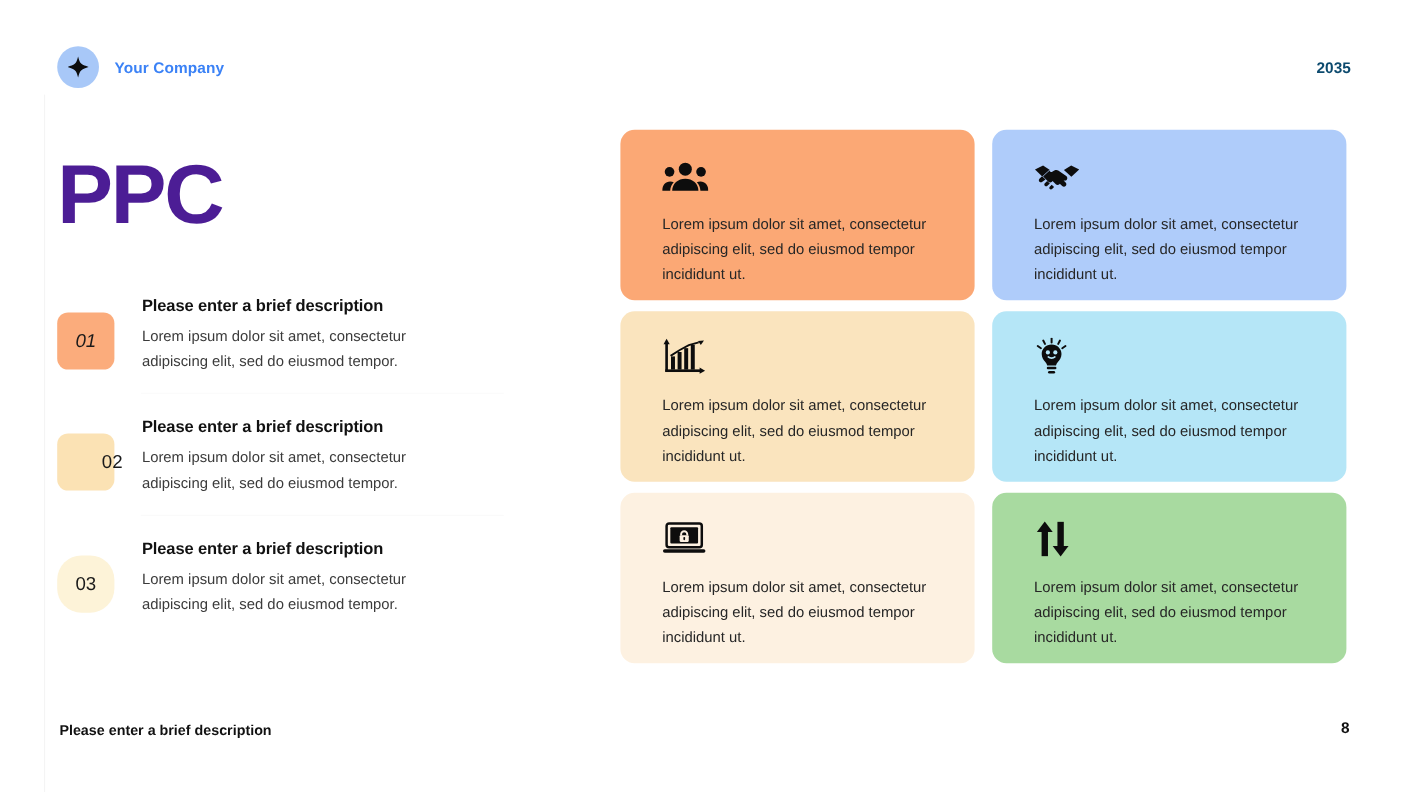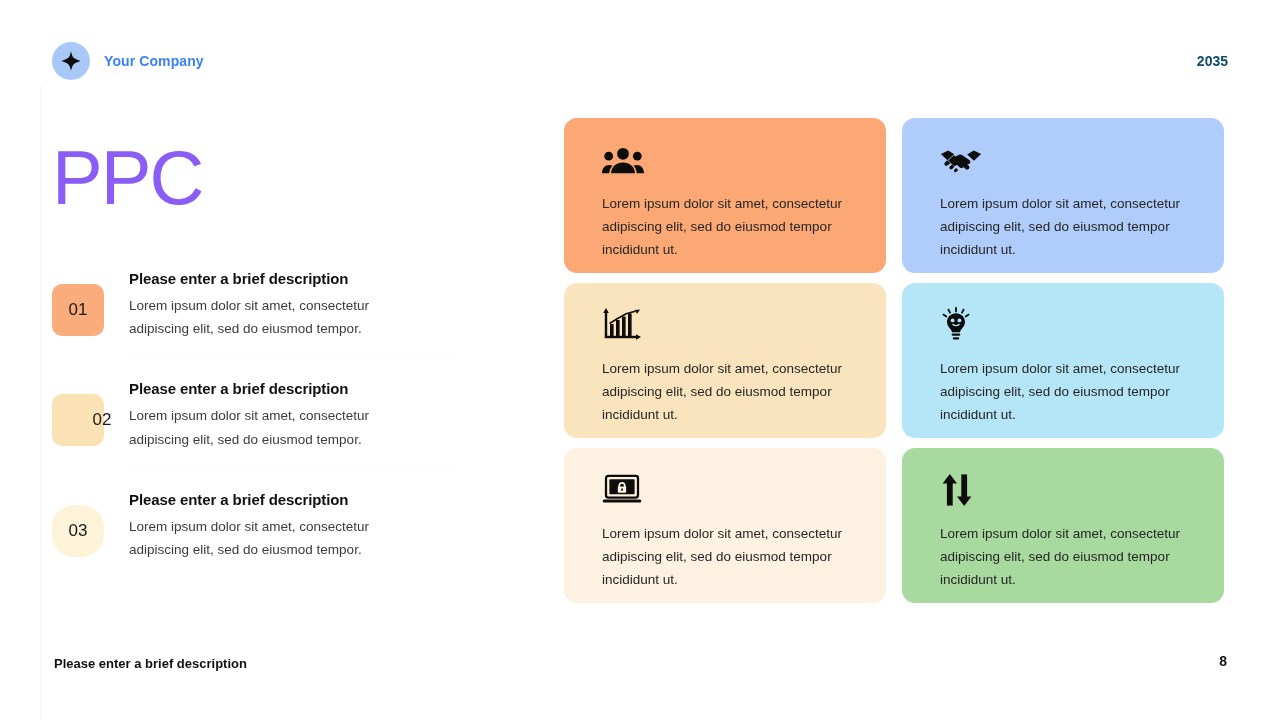--- a/index.html
+++ b/index.html
@@ -42,21 +42,21 @@
   .left-rule {
     position:absolute; left:40px; top:86px; bottom:0;
     width:1px; background:#f4f4f4;
   }
 
   
   .left-col {
     position:absolute; left:52px; top:140px; width:420px;
   }
   .big-title {
-    font-size:76px; font-weight:400; color:#8b5cf6;
+    font-size:76px; font-weight:700; color:#4c1d95;
     letter-spacing:-2px; line-height:1;
     margin-bottom:46px;
   }
 
   .step {
     position:relative;
     display:flex; align-items:flex-start; gap:0;
     padding-bottom:18px;
     min-height:96px;
   }
@@ -67,21 +67,21 @@
   }
   .step:last-child::after{ display:none; }
 
   .badge {
     flex:0 0 auto;
     width:52px; height:52px; border-radius:10px;
     display:flex; align-items:center; justify-content:center;
     font-size:17px; font-weight:500; color:#1a1a1a;
     margin-top:22px;
   }
-  .badge-1 { background:#FBAC7C; }
+  .badge-1 { background:#FBAC7C;font-style:italic; }
   .badge-2 { background:#FBE2B4;padding-left:48px; }
   .badge-3 { background:#FDF3D8;border-radius:22px; }
 
   .step-text { padding-left:25px; padding-top:8px; }
   .step-title {
     font-size:15px; font-weight:700; color:#111111;
     margin-bottom:7px; letter-spacing:-.1px;
   }
   .step-desc {
     font-size:13.5px; color:#3b3b3b; line-height:1.72;

